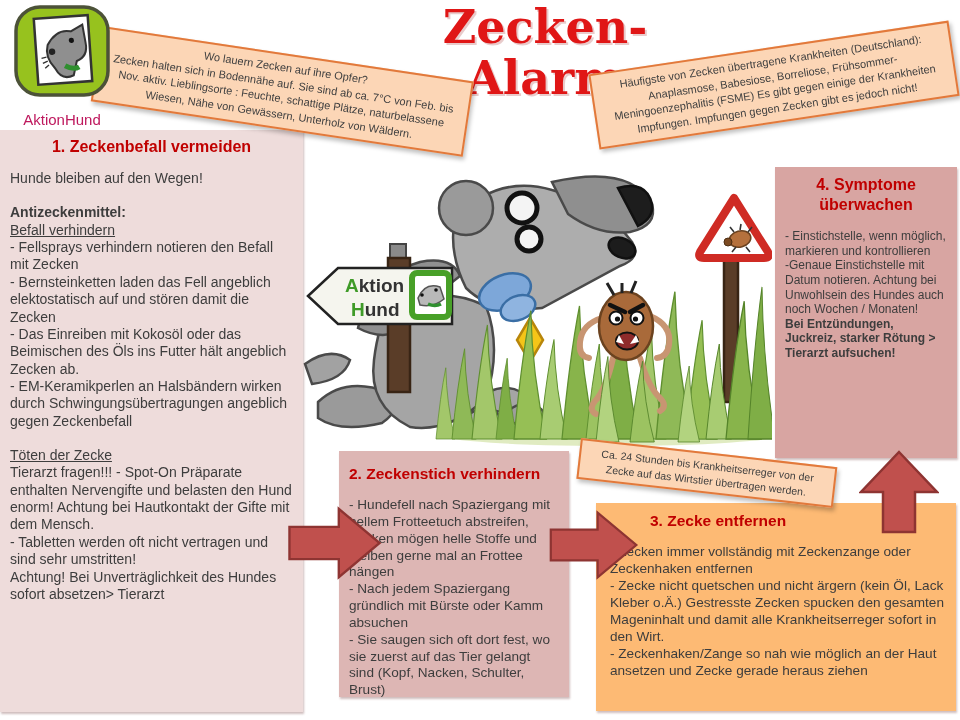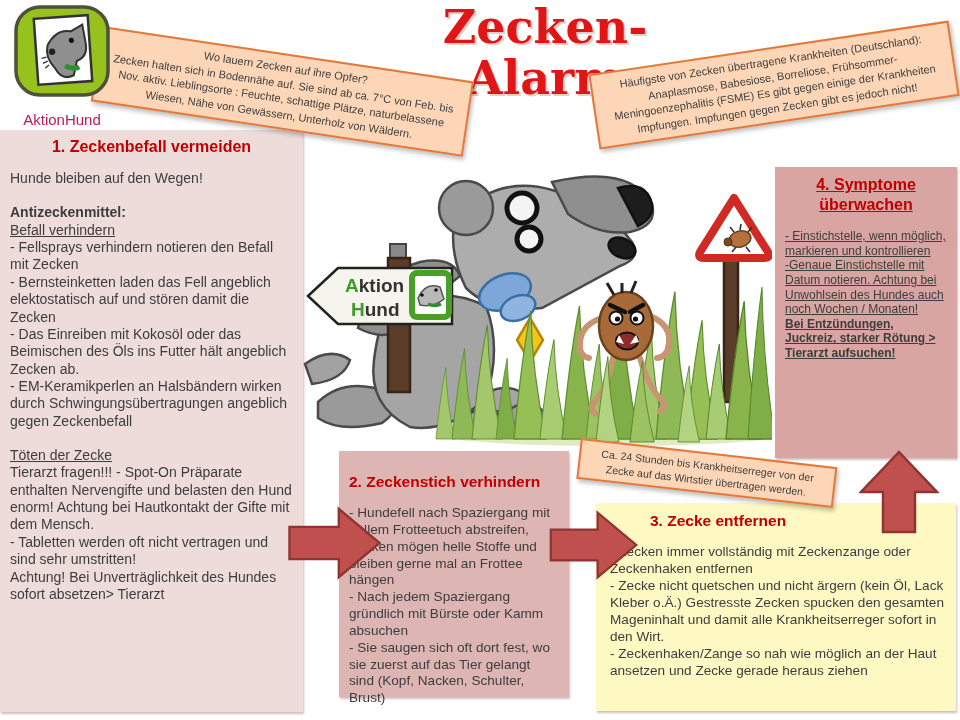--- a/index.html
+++ b/index.html
@@ -24,29 +24,29 @@
   
   .box{position:absolute;z-index:1;box-shadow:1px 2px 2px rgba(120,70,70,.35);}
   .box h2{margin:0;color:#c00000;font-weight:bold;}
   .s1{left:0;top:130px;width:303px;height:582px;background:#eedcdb;box-sizing:border-box;padding:8px 10px;}
   .s1 h2{font-size:16px;text-align:center;margin-bottom:14px;}
   .s1 .t{font-size:14px;line-height:1.24;}
   .s1 .gap{height:17px;}
   .bold{font-weight:bold;}
   .bold-u{font-weight:normal;text-decoration:underline;}
 
-  .s2{left:339px;top:451px;width:230px;height:246px;background:#ddb6b4;box-sizing:border-box;padding:20px 10px;}
+  .s2{left:339px;top:451px;width:230px;height:246px;background:#ddb6b4;box-sizing:border-box;padding:12px 10px;}
   .s2 h2{font-size:15.5px;margin:2px 0 14px 0;}
   .s2 .t{font-size:13.6px;line-height:1.24;}
 
-  .s3{left:596px;top:503px;width:360px;height:208px;background:#fef9c3;box-sizing:border-box;padding:7px 12px 7px 14px;}
+  .s3{left:596px;top:503px;width:360px;height:208px;background:#fdba74;box-sizing:border-box;padding:7px 12px 7px 14px;}
   .s3 h2{font-size:15.5px;margin:2px 0 14px 40px;}
   .s3 .t{font-size:13.6px;line-height:1.25;}
 
-  .s4{left:775px;top:167px;width:182px;height:291px;background:#d8a5a2;box-sizing:border-box;padding:8px 10px;text-decoration:underline;}
+  .s4{left:775px;top:167px;width:182px;height:291px;background:#d8a5a2;box-sizing:border-box;padding:8px 10px;}
   .s4 h2{font-size:16px;text-align:center;line-height:1.25;margin-bottom:14px;}
   .s4 .t{font-size:12px;line-height:1.22;}
 
   .arrow{position:absolute;z-index:3;}
   .illustration{position:absolute;left:300px;top:146px;width:472px;height:302px;z-index:0;}
 </style>
 </head>
 <body>
 
 <div class="slide">

